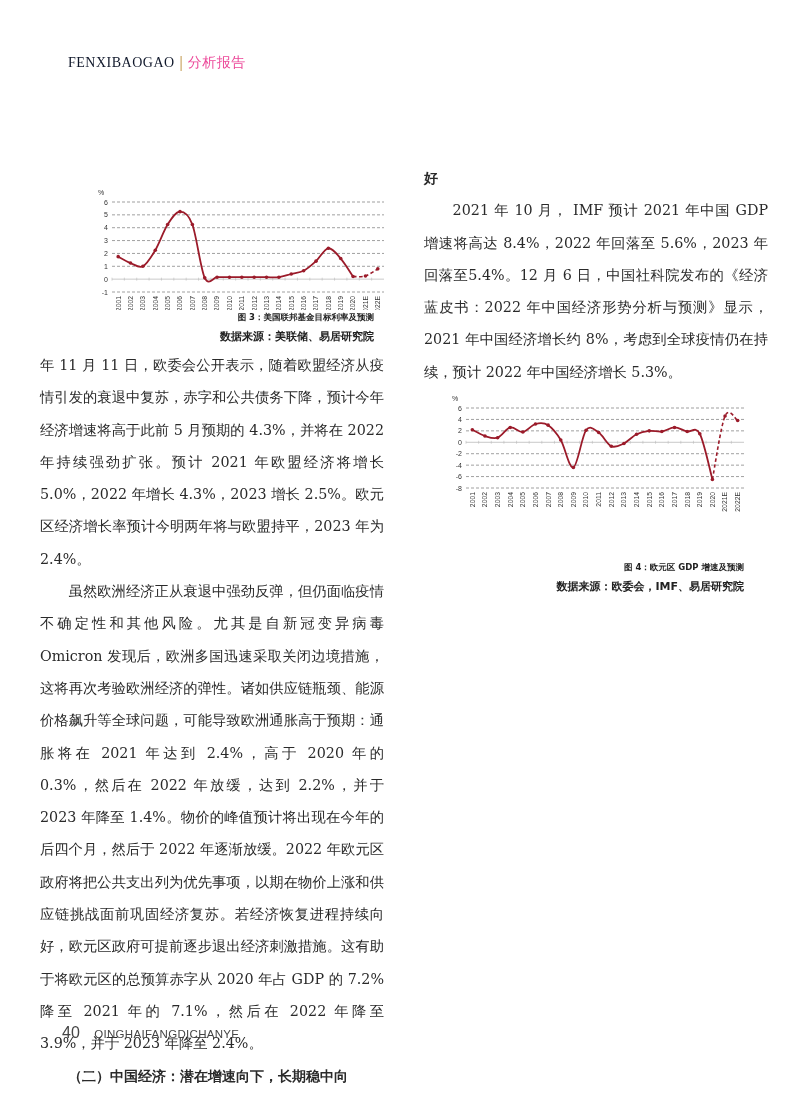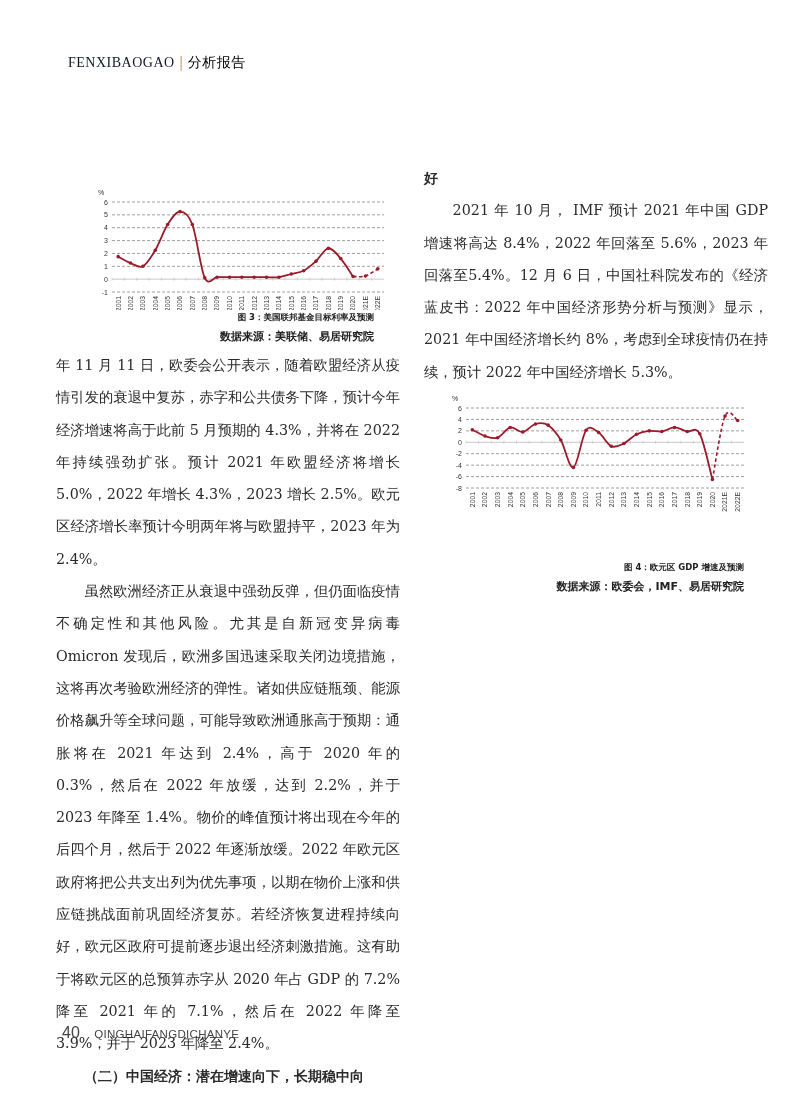--- a/index.html
+++ b/index.html
@@ -1,28 +1,28 @@
 <!DOCTYPE html>
 <html><head>
 <meta charset="utf-8">
 <style>
   html, body { margin: 0; padding: 0; background: #ffffff; }
   body { width: 806px; height: 1100px; position: relative; overflow: hidden;
          font-family: "DejaVu Serif", "Liberation Serif", serif; color: #2a2a2a; }
   .header { position: absolute; left: 68px; top: 54px; font-size: 14px; letter-spacing: 0.5px; }
   .header .brand { font-family: "Liberation Serif", serif; color: #0f172a; }
   .header .sep { color: #c9a462; margin: 0 4px; }
-  .header .section { color: #000000; font-family: Liberation Serif, serif; }
+  .header .section { color: #ec4899; font-family: Liberation Serif, serif; }
 
   .col { position: absolute; width: 344px; font-size: 14.3px; line-height: 32.3px;
          text-align: justify; text-justify: inter-character; }
   .col p { margin: 0; }
   .col p.indent { text-indent: 2em; }
   .col .heading { text-indent: 2em; font-family: "DejaVu Sans", sans-serif; font-weight: bold; font-size: 14px; }
-  #left-col { left: 56px; top: 349px; }
+  #left-col { left: 40px; top: 349px; }
   #right-col-top { left: 424px; top: 162px; }
   #right-col-bottom { left: 424px; top: 563px; }
 
   .chart { position: absolute; }
   #chart1 { left: 84px; top: 180px; width: 310px; height: 130px; }
   #chart2 { left: 444px; top: 390px; width: 310px; height: 130px; }
   .chart svg text { font-family: "Liberation Sans", sans-serif; fill: #333; }
 
   .caption { position: absolute; text-align: right; font-family: "DejaVu Sans", sans-serif; color: #222; }
   .caption .title { font-size: 8.5px; font-weight: bold; }

